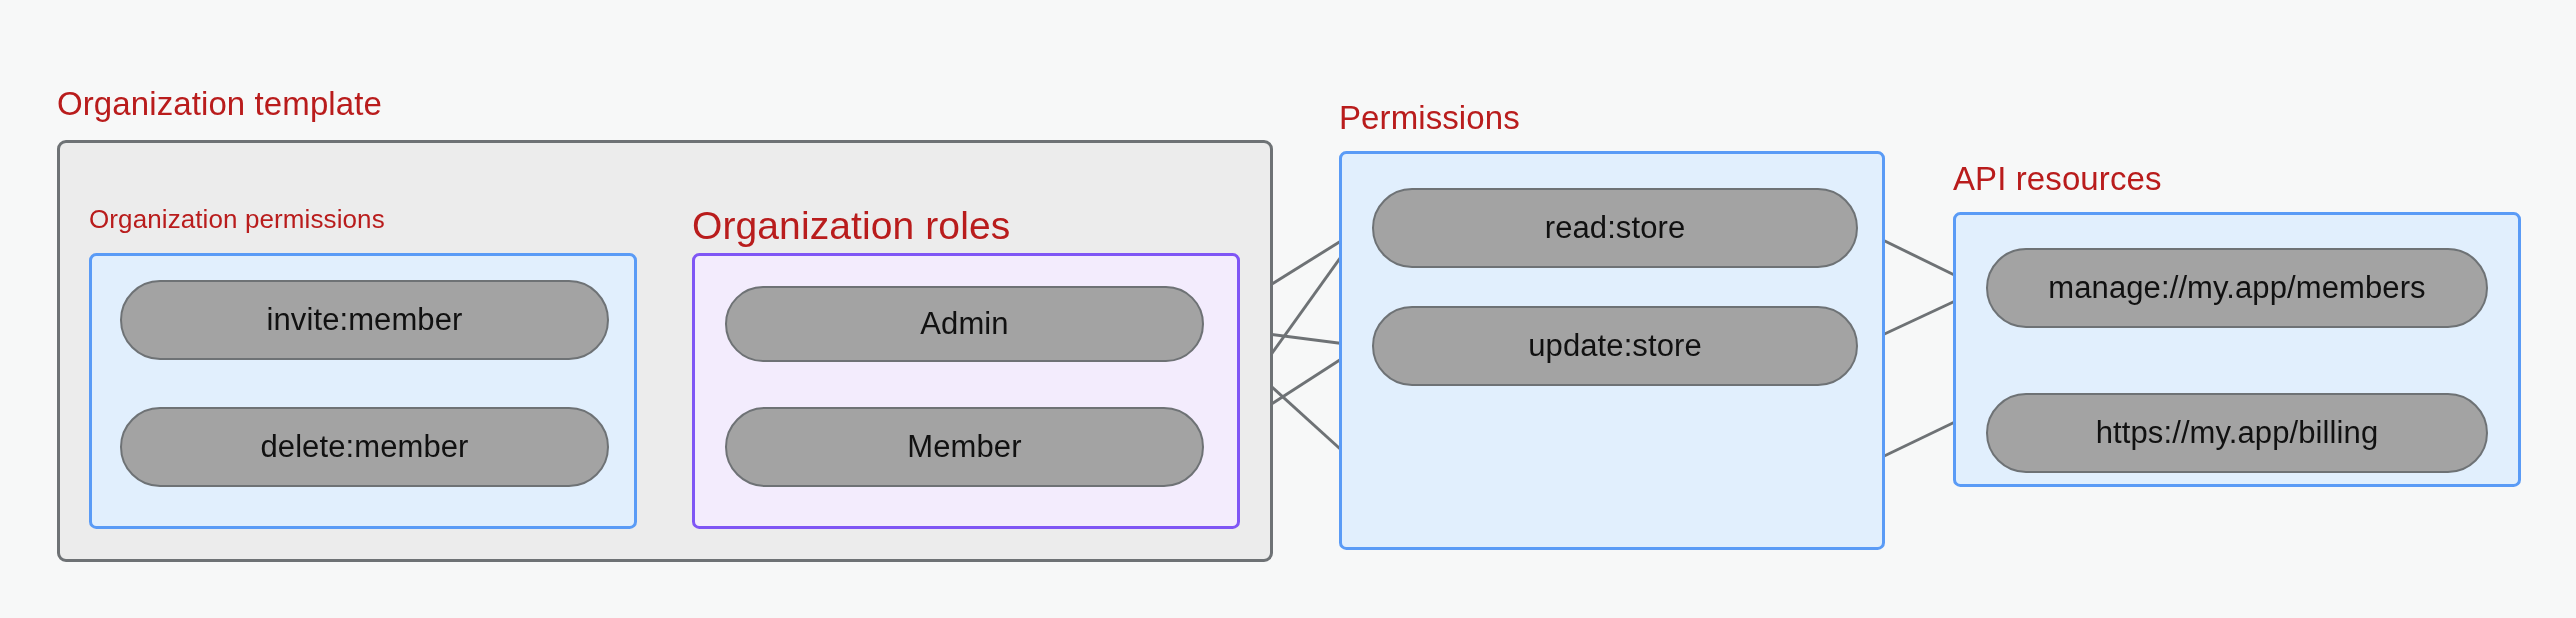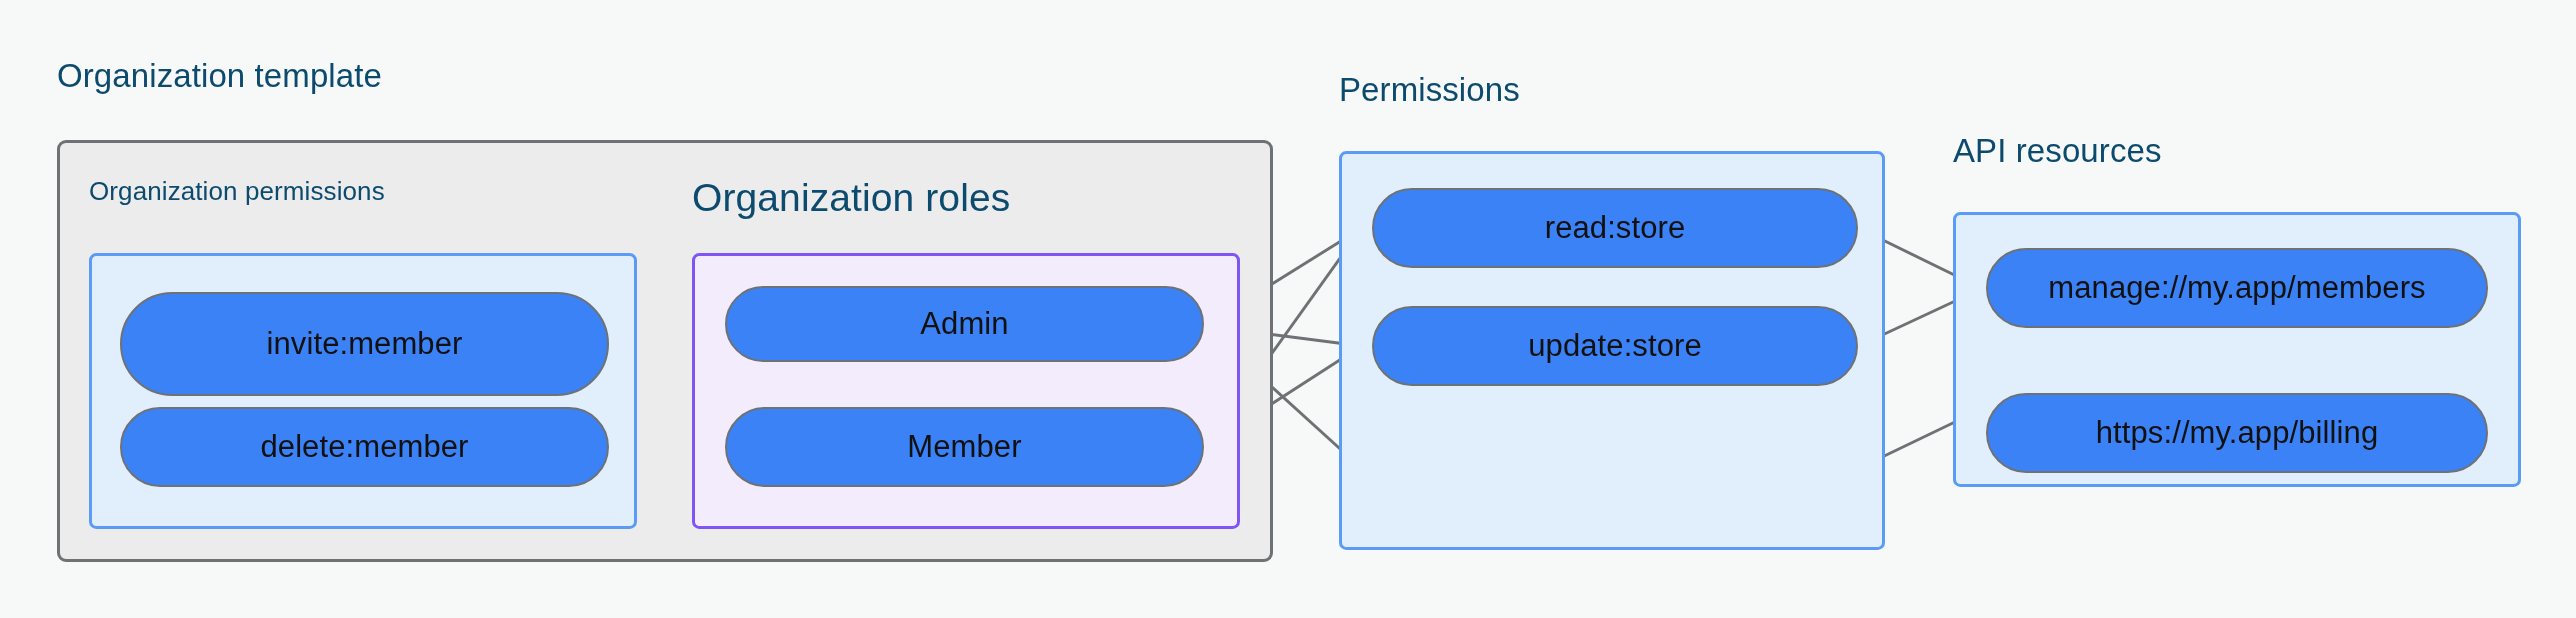--- a/index.html
+++ b/index.html
@@ -20,24 +20,25 @@
     left: 0; top: 0;
     width: 2576px;
     height: 619px;
     background: #f7f8f8;
   }
 
   
   .group-title {
     position: absolute;
     font-size: 33px;
-    color: #0c4a6e;
+    color: #b91c1c;
     font-weight: 400;
     white-space: nowrap;
     letter-spacing: 0.1px;
+    margin-top: 28px;
   }
 
   
   .outer-box {
     position: absolute;
     background: #ececec;
     border: 3.7px solid #6e7275;
     border-radius: 9px;
     box-sizing: border-box;
   }
@@ -54,21 +55,21 @@
   }
   .inner-box.purple {
     background: #f3ecfd;
     border: 3.7px solid #7f56f5;
   }
 
   
   .node {
     position: absolute;
     box-sizing: border-box;
-    background: #3b82f6;
+    background: #a3a3a3;
     border: 2.7px solid #6e7275;
     border-radius: 912px;
     display: flex;
     align-items: center;
     justify-content: center;
     font-size: 31px;
     color: #111111;
     white-space: nowrap;
     letter-spacing: 0.1px;
   }
@@ -135,21 +136,21 @@
   <div class="group-title" style="left:1953px; top:132px;">API resources</div>
 
   <div class="outer-box" style="left:57px; top:140px; width:1216px; height:422px;"></div>
 
   <div class="group-title" style="left:89px; top:176px; font-size:26px;">Organization permissions</div>
 
   <div class="group-title" style="left:692px; top:176px; font-size:39px;">Organization roles</div>
 
   <div class="inner-box blue" style="left:89px; top:253px; width:548px; height:276px;"></div>
 
-  <div class="node" style="left:120px; top:292px; width:489px; height:104px;">
+  <div class="node" style="left:120px; top:280px; width:489px; height:80px;">
     <span>invite:member</span>
   </div>
 
   <div class="node" style="left:120px; top:407px; width:489px; height:80px;">
     <span>delete:member</span>
   </div>
 
   <div class="inner-box purple" style="left:692px; top:253px; width:548px; height:276px;"></div>
 
   <div class="node" style="left:725px; top:286px; width:479px; height:76px;">

